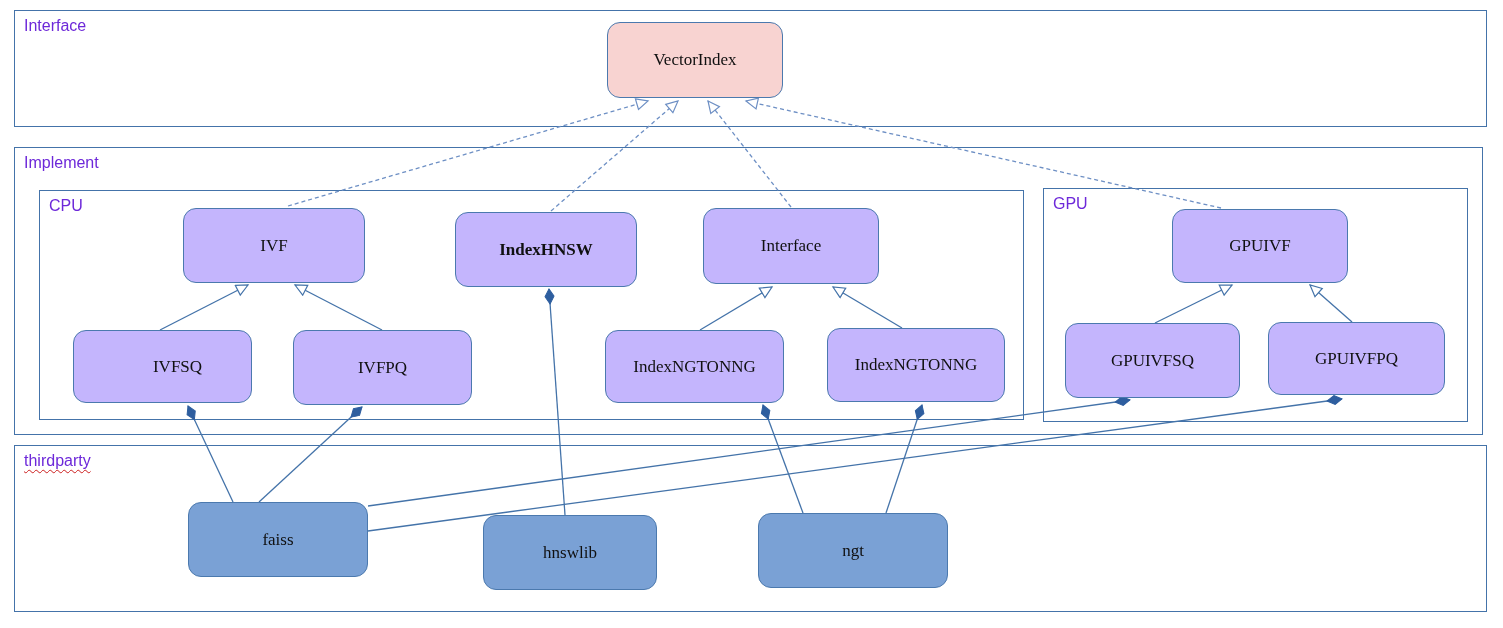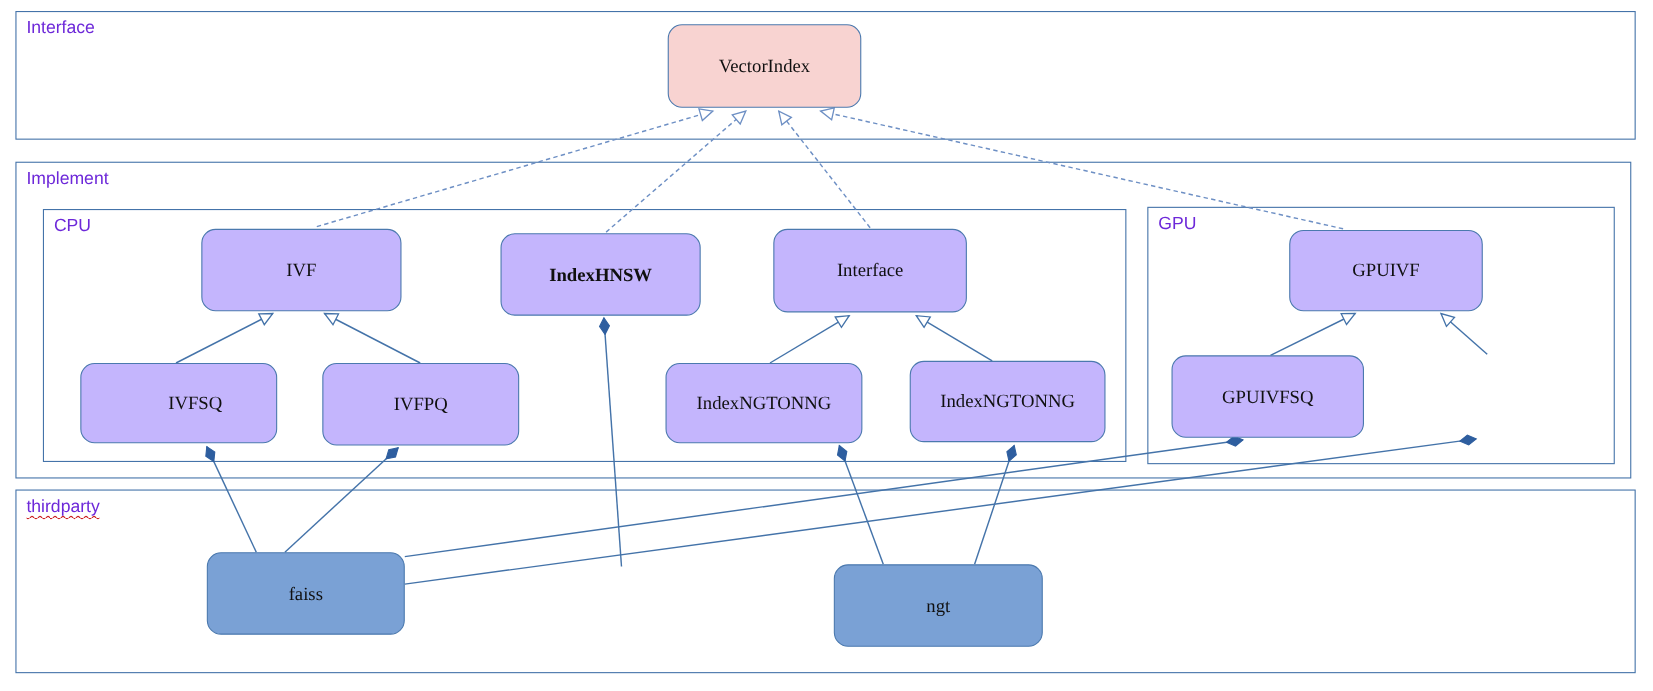--- a/index.html
+++ b/index.html
@@ -127,23 +127,29 @@
   </div>
 
   <div class="node green" style="left:827px; top:328px; width:178px; height:74px;">
     <span>IndexNGTONNG</span>
   </div>
 
   <div class="node green" style="left:1065px; top:323px; width:175px; height:75px;">
     <span>GPUIVFSQ</span>
   </div>
 
+  <div class="node green" style="left:1268px; top:322px; width:177px; height:73px;">
+    <span>GPUIVFPQ</span>
+  </div>
 
   <div class="node blue" style="left:188px; top:502px; width:180px; height:75px;">
     <span>faiss</span>
   </div>
 
+  <div class="node blue" style="left:483px; top:515px; width:174px; height:75px;">
+    <span>hnswlib</span>
+  </div>
 
   <div class="node blue" style="left:758px; top:513px; width:190px; height:75px;">
     <span>ngt</span>
   </div>
 
 </div>
 
 </body></html>

